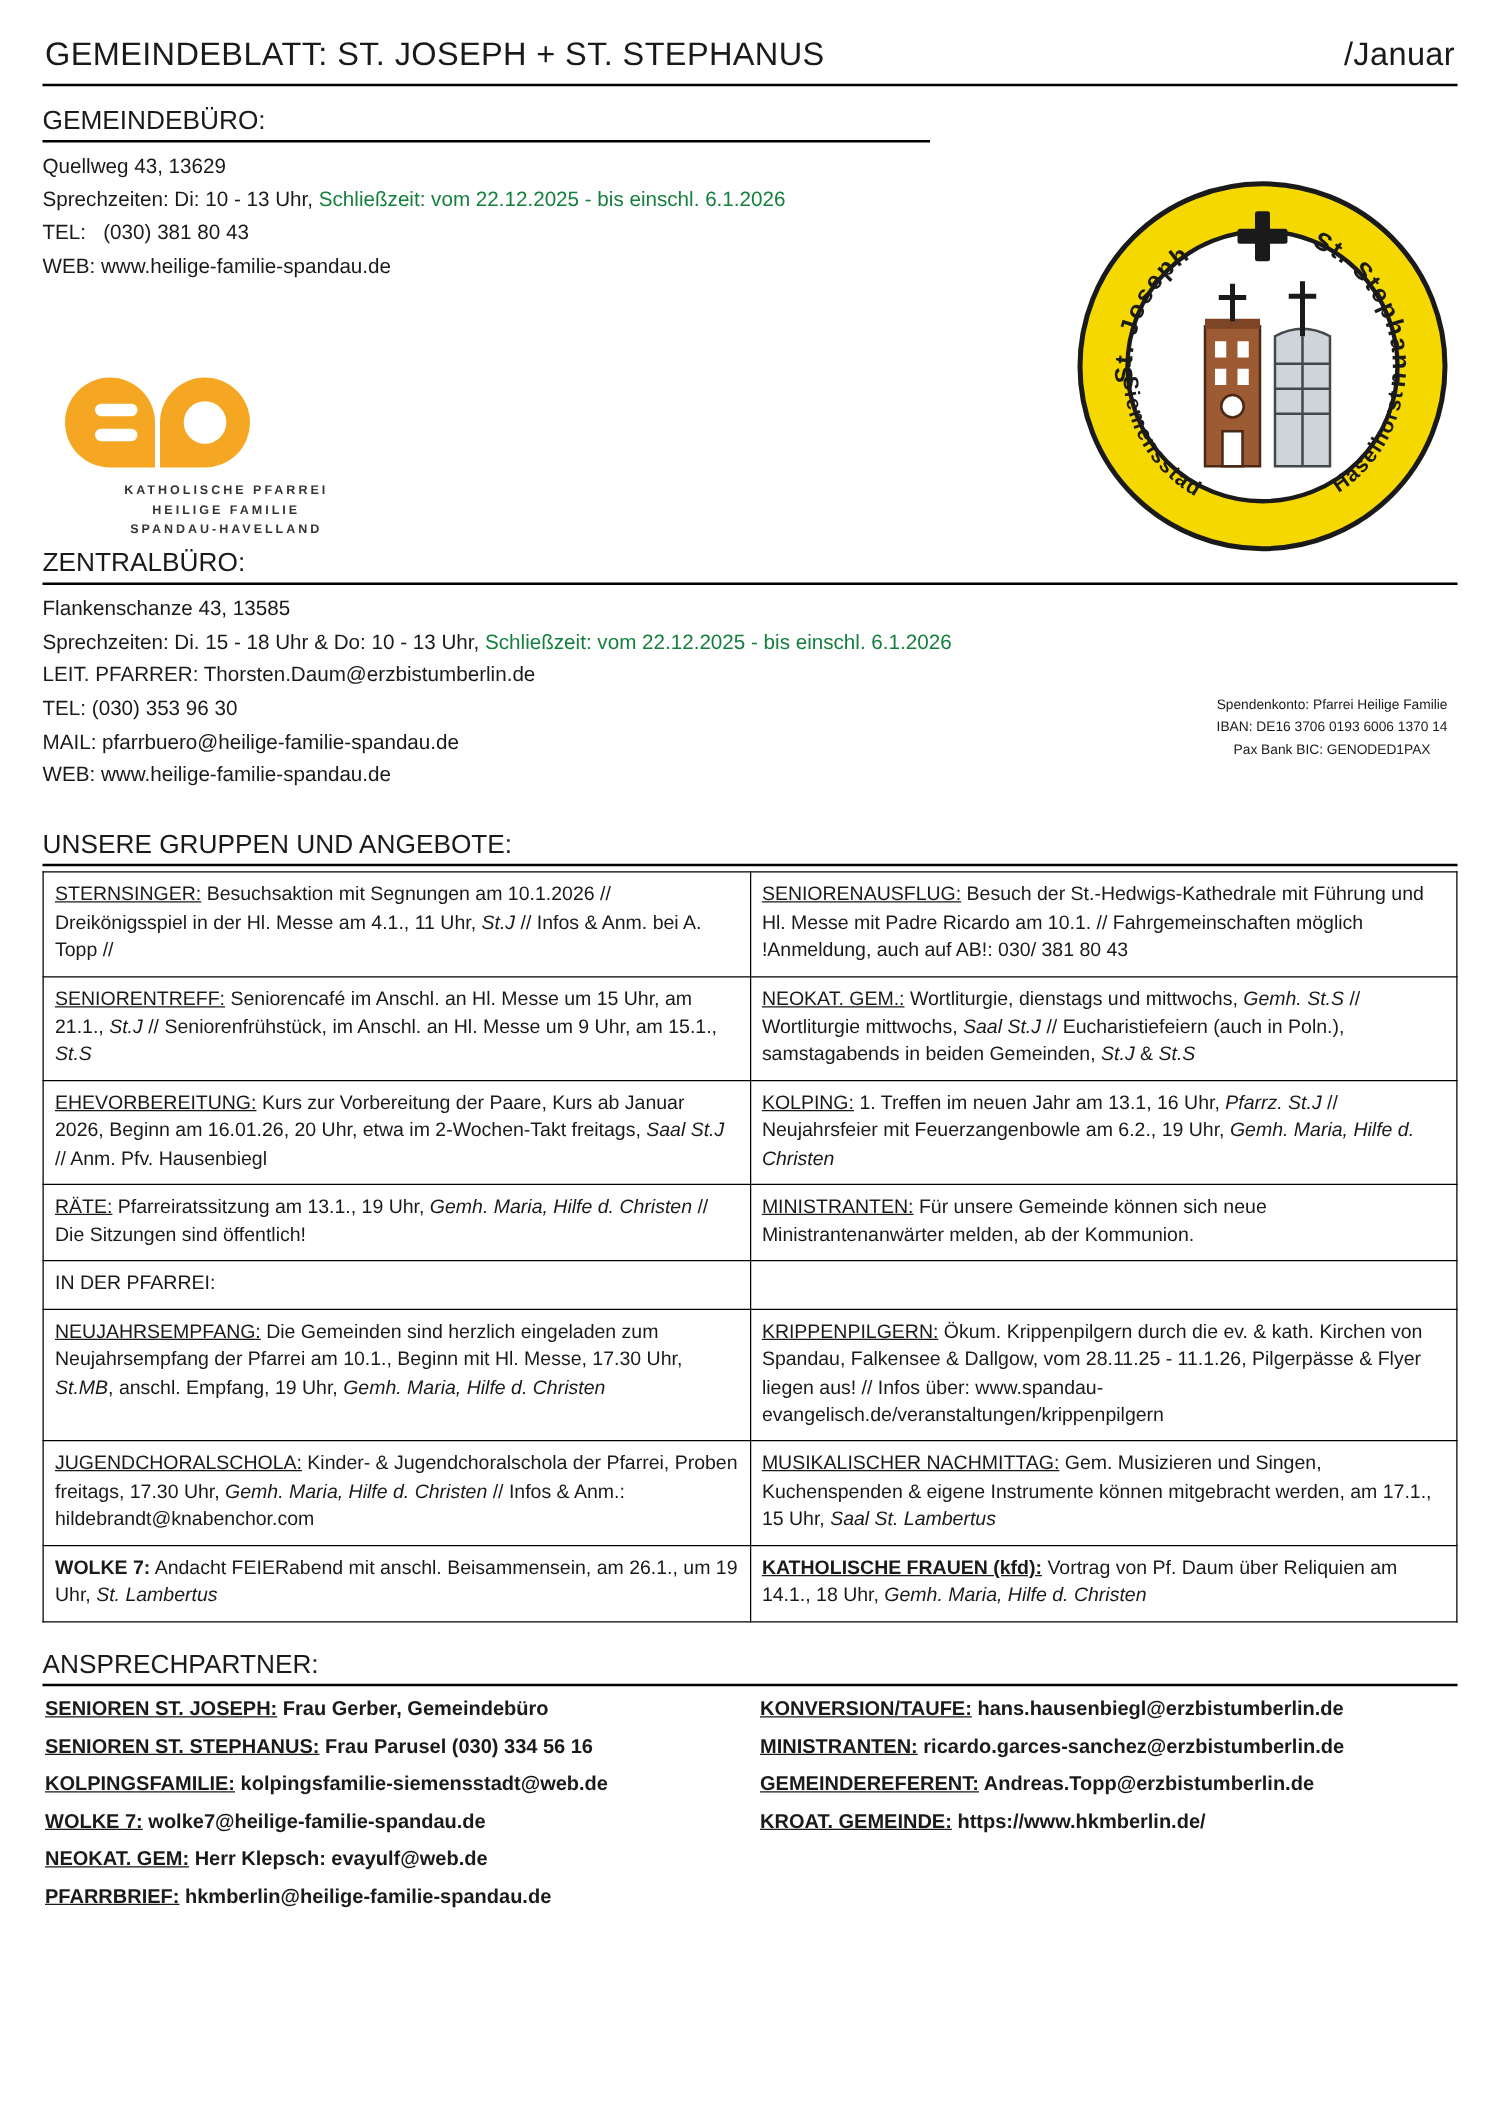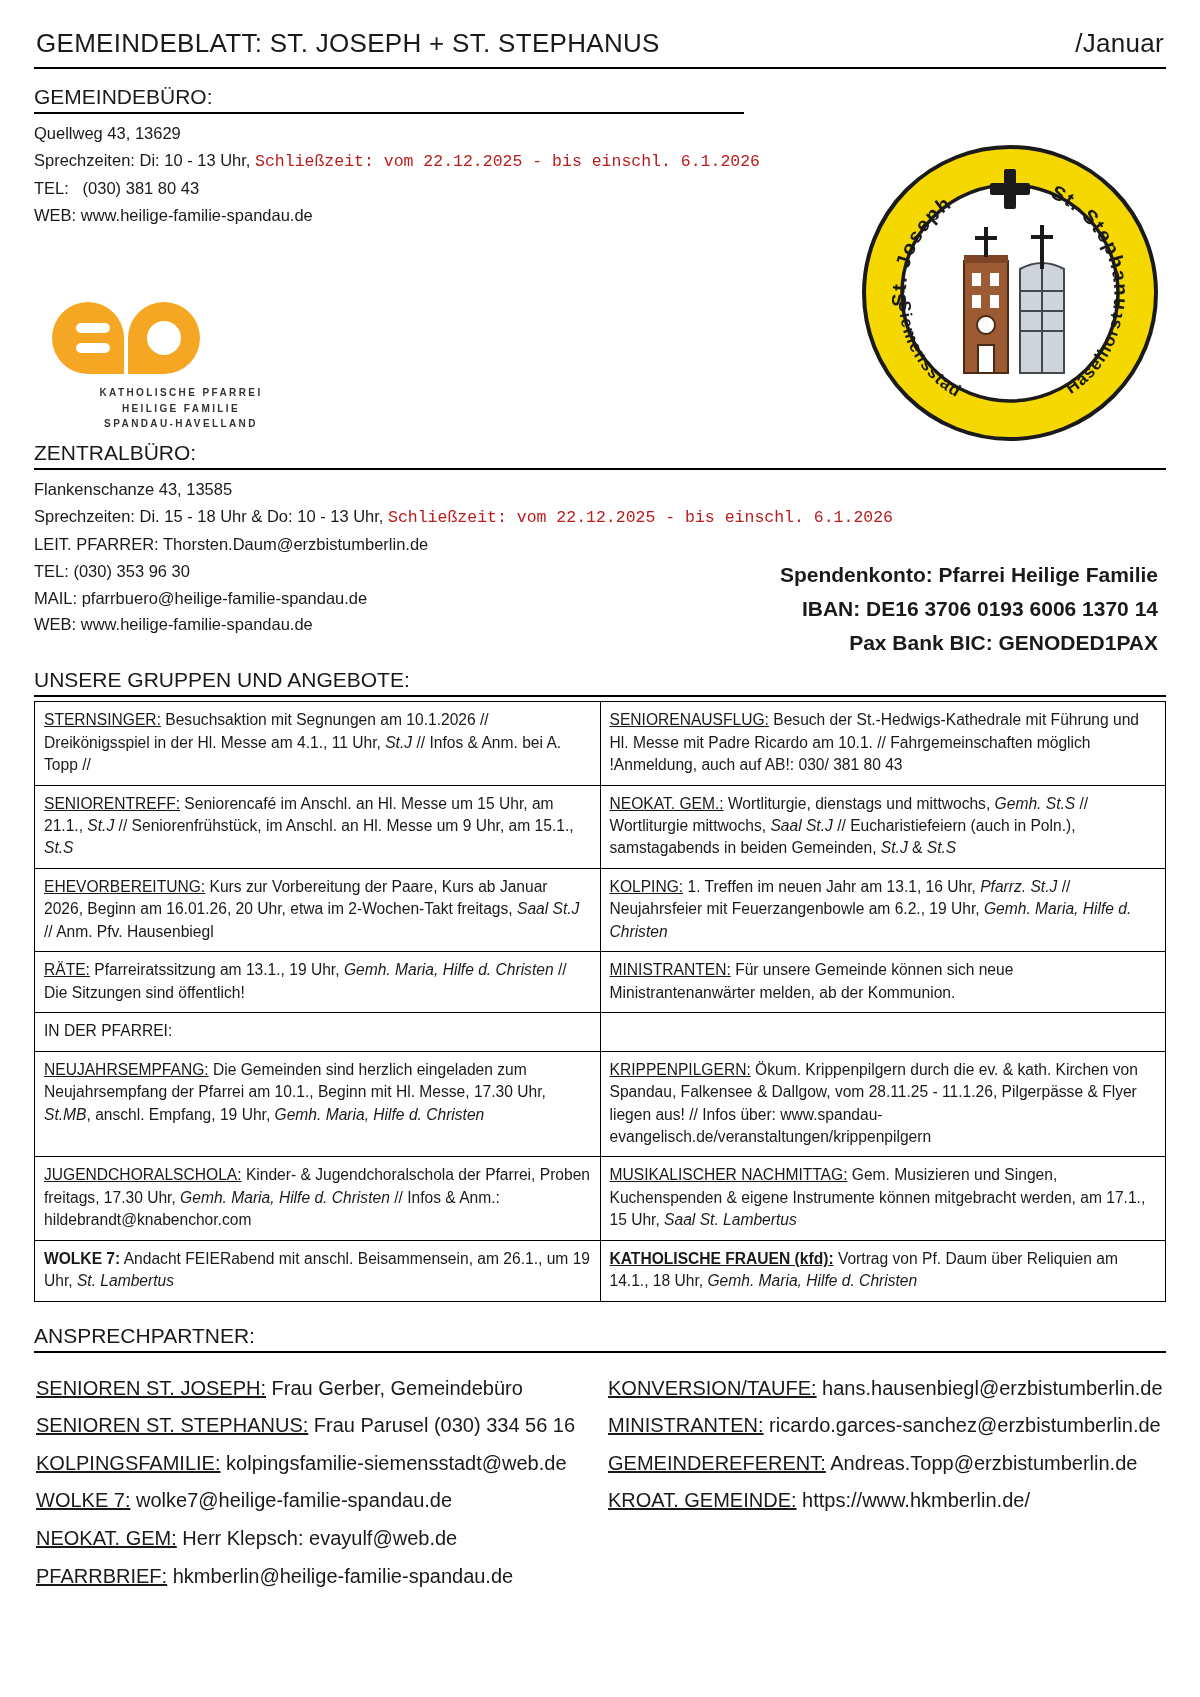--- a/index.html
+++ b/index.html
@@ -54,21 +54,21 @@
     margin-top: 3px;
     width: 710px;
   }
 
   
   .office {
     font-size: 16.5px;
     line-height: 1.62;
     margin-top: 6px;
   }
-  .office .red { color: #b91c1c; font-family: Liberation Mono, monospace; }
+  .office .red { color: #15803d; }
   .mono-sp { white-space: pre; }
 
   
   .top-wrap { position: relative; }
 
   .parish-logo {
     position: absolute;
     left: 12px;
     top: 212px;
     width: 270px;
@@ -91,24 +91,23 @@
     top: 58px;
     width: 300px;
     height: 300px;
   }
 
   
   .donation {
     position: absolute;
     right: 8px;
     top: 0;
-    text-align: right;
-    font-size: 21px;
+    text-align: center;
+    font-size: 11px;
     line-height: 1.62;
-    font-weight: bold;
   }
 
   
   table.grid {
     width: 100%;
     border-collapse: collapse;
     margin-top: 4px;
     table-layout: fixed;
   }
   table.grid td {
@@ -123,23 +122,24 @@
   .b { font-weight: bold; }
   .subhead-cell {
     font-size: 19px;
     padding-top: 10px;
     padding-bottom: 10px;
   }
 
   
   .contacts {
     display: flex;
-    margin-top: 17px;
-    font-size: 20px;
+    margin-top: 4px;
+    font-size: 16px;
     line-height: 1.88;
+    font-weight: bold;
   }
   .contacts .col { width: 50%; padding-left: 2px; }
   .contacts .col.right { padding-left: 14px; }
 </style>
 </head>
 <body>
 
 <div class="page">
 
   <div class="masthead">

